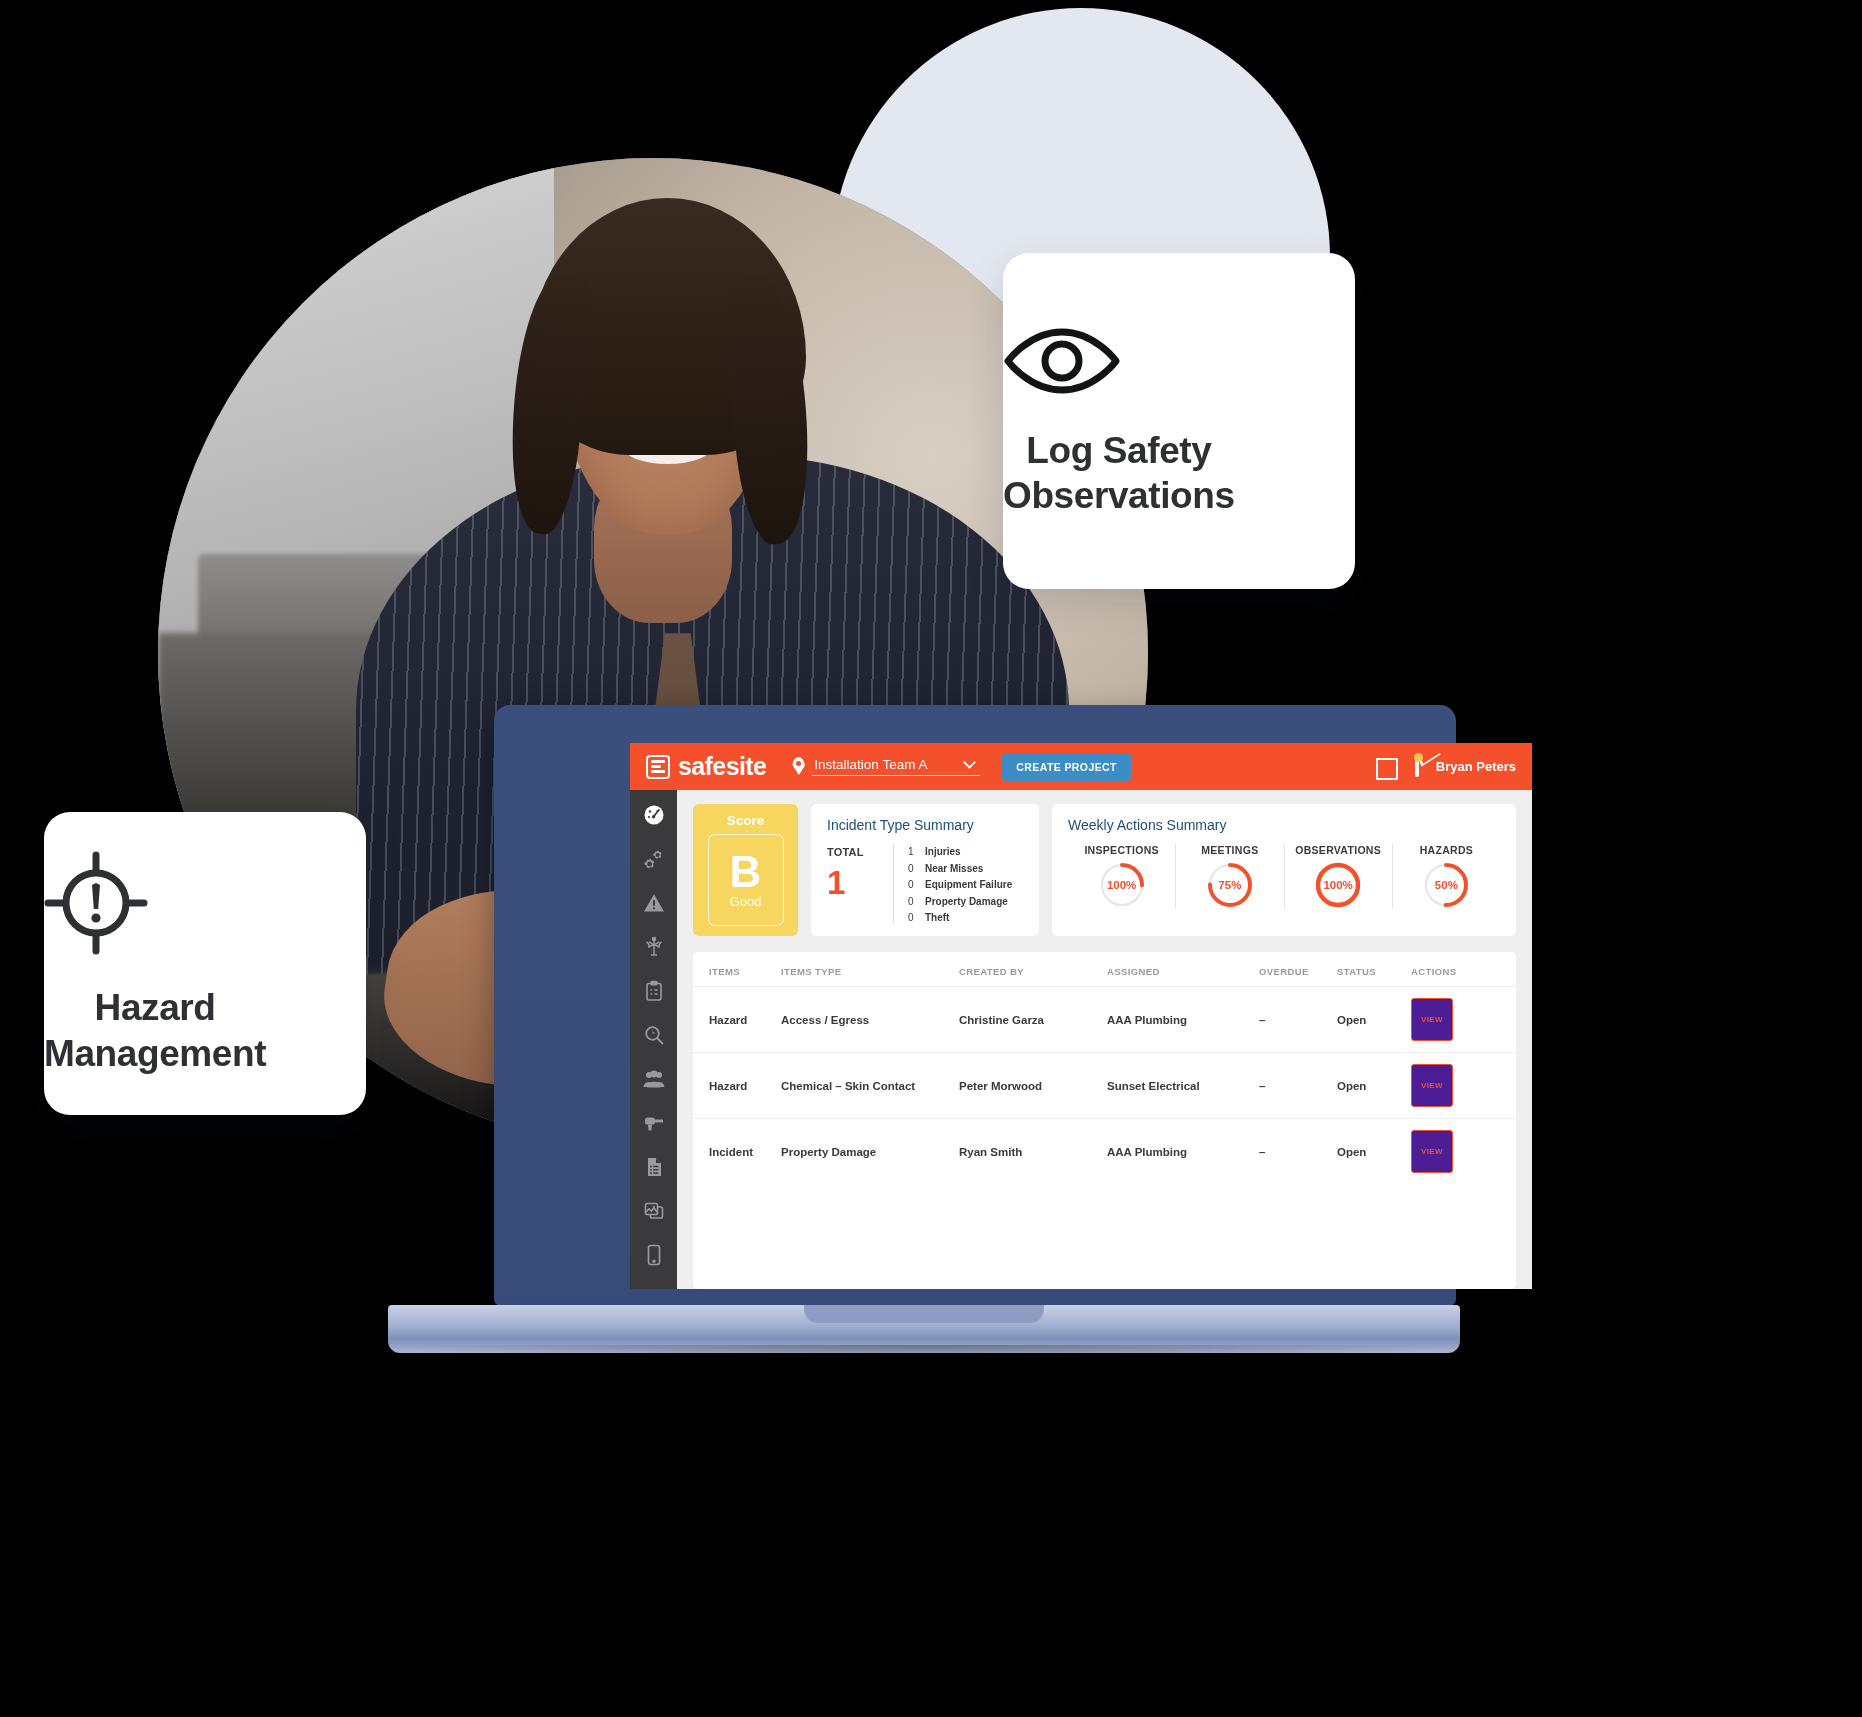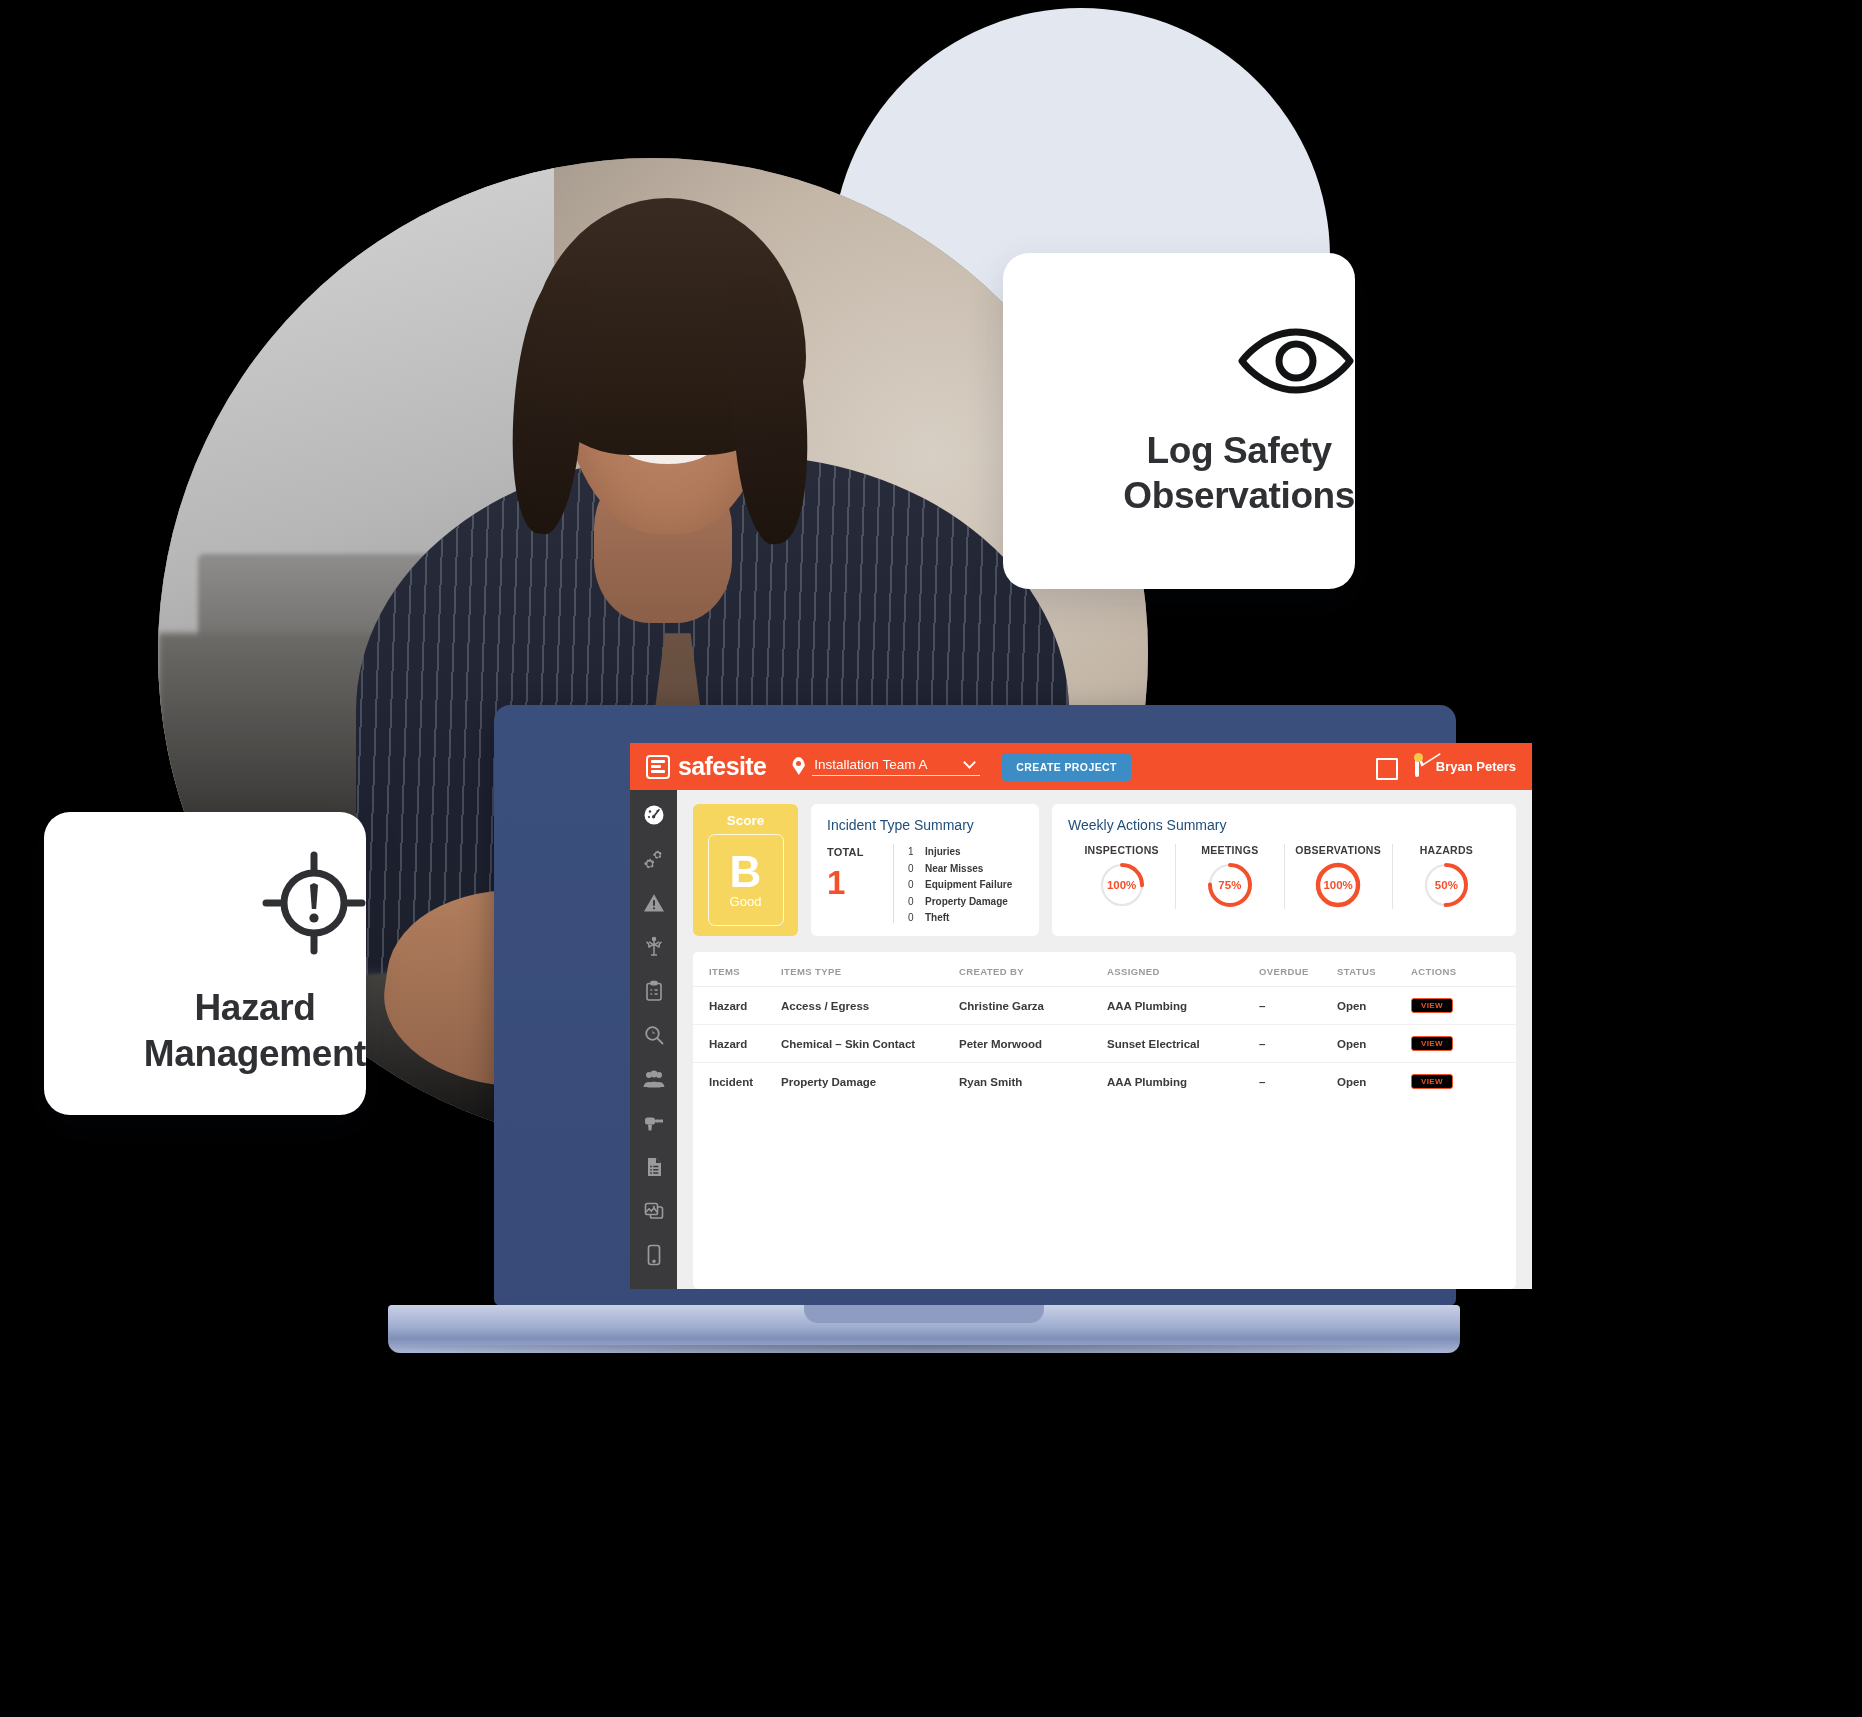--- a/index.html
+++ b/index.html
@@ -118,21 +118,21 @@
     transform: rotate(8deg);
   }
 
   
   .feature-card {
     position: absolute;
     background: #fff;
     border-radius: 26px;
     box-shadow: 0 14px 38px rgba(20,28,48,.14);
     display: flex; flex-direction: column;
-    align-items: flex-end; justify-content: center;
+    align-items: flex-start; justify-content: center;
     text-align: center;
   }
   .feature-card .fc-icon { margin-bottom: 26px; }
   .feature-card .fc-title {
     font-size: 37px; font-weight: 700; color: #2e3033;
     line-height: 1.22; letter-spacing: -.4px;
   }
   #card-observations { left: 1003px; top: 253px; width: 352px; height: 336px; }
   #card-hazard       { left: 44px;  top: 812px;  width: 322px; height: 303px; }
 
@@ -281,22 +281,22 @@
      padding:14px 6px 9px 6px;border-bottom:1px solid #EDEDED;
   }
   thead th:first-child{padding-left:16px;}
   tbody td{
      font-size:11.5px;font-weight:700;color:#3A3A3C;padding:11px 6px;
      border-bottom:1px solid #F0F0F0;white-space:nowrap;
   }
   tbody td:first-child{padding-left:16px;}
   tbody tr:last-child td{border-bottom:none;}
   .btn-view{
-     border:1px solid #F4502B;color:#F4502B;background:#000000;border-radius:3px;
-     font-size:8px;font-weight:700;letter-spacing:.4px;padding:2px 9px;cursor:pointer;
+     border:1px solid #F4502B;color:#F4502B;background:#4c1d95;border-radius:3px;
+     font-size:8px;font-weight:700;letter-spacing:.4px;padding:16px 9px;cursor:pointer;
      font-family:"Liberation Sans",sans-serif;
   }
   .col-items{width:82px;} .col-type{width:178px;} .col-created{width:148px;}
   .col-assigned{width:152px;} .col-overdue{width:78px;} .col-status{width:74px;margin-left:40px;}
 </style>
 </head>
 <body>
 
 <div id="stage">
 

